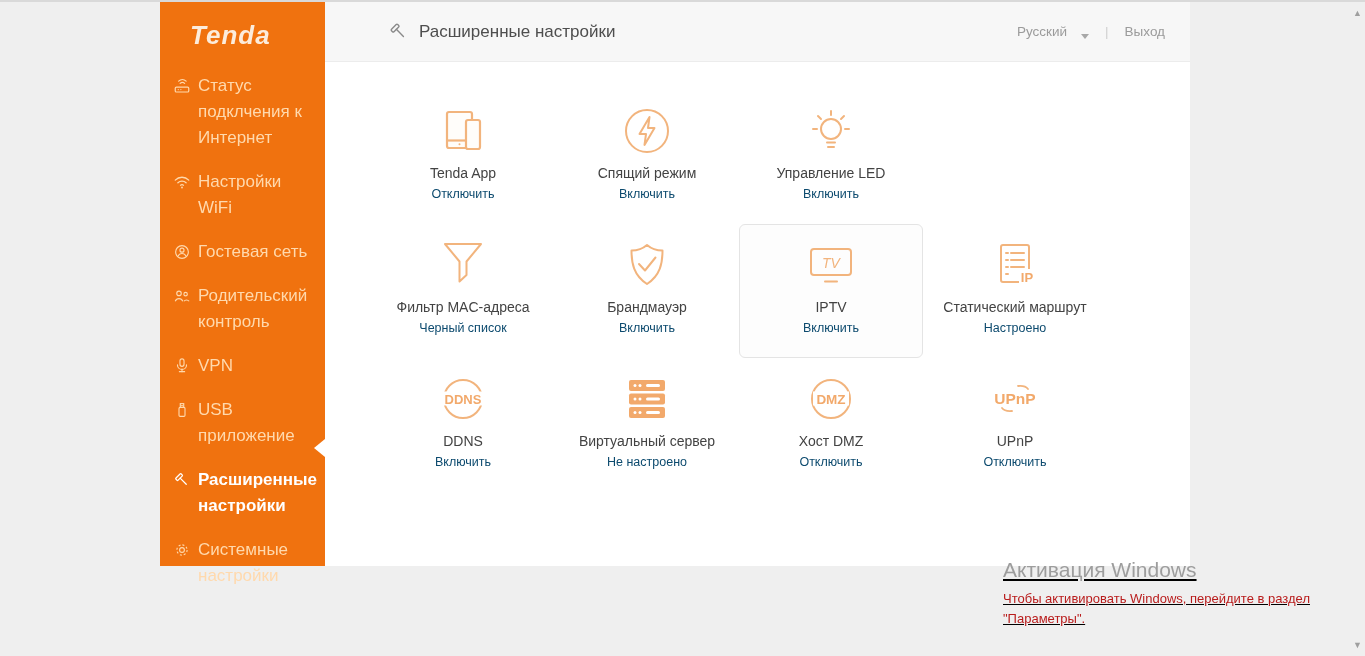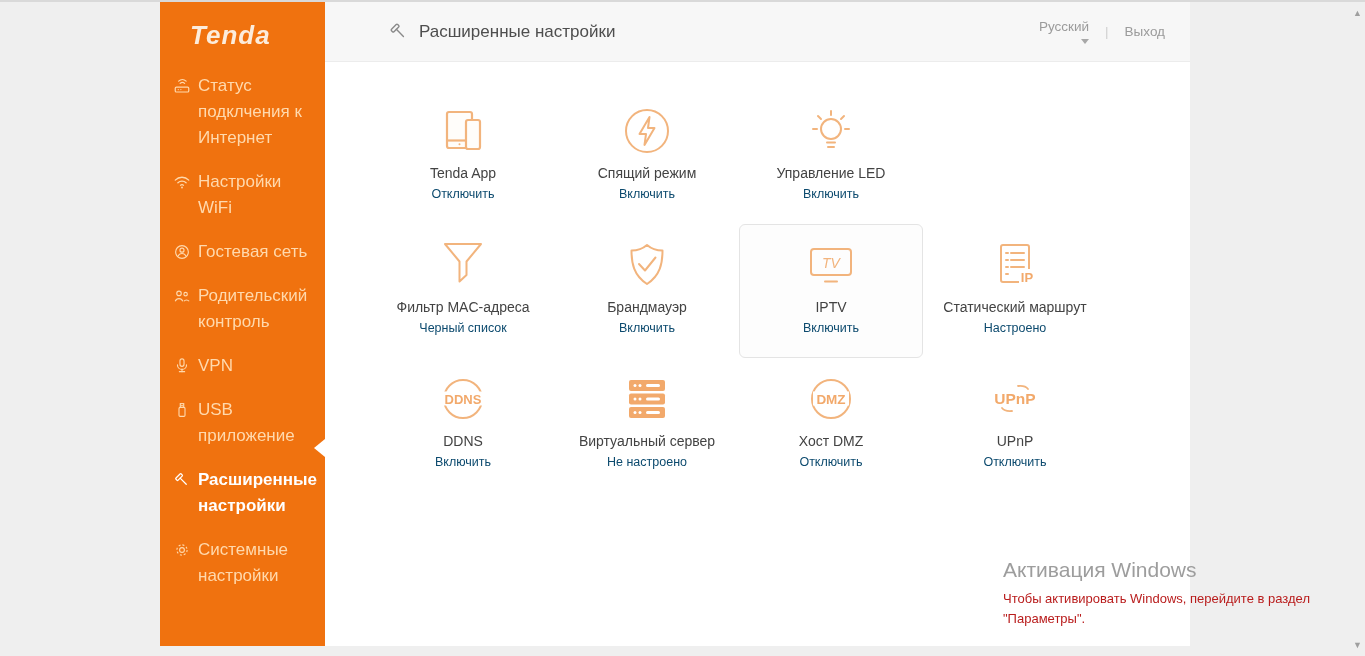--- a/index.html
+++ b/index.html
@@ -4,21 +4,21 @@
 <style>
   * { box-sizing: border-box; }
   html,body { margin:0; padding:0; }
   body {
     width:1365px; height:656px; overflow:hidden; position:relative;
     background:#efefef;
     font-family:"Liberation Sans", sans-serif;
   }
   body::before{ content:""; position:absolute; top:0; left:0; right:0; height:2px; background:#d9d9d9; z-index:5;}
 
-  .page { position:absolute; left:160px; top:2px; width:1030px; height:644px; display:flex; }
+  .page { position:absolute; left:160px; top:2px; width:1030px; height:564px; display:flex; }
 
   
   .sidebar { width:165px; background:#f0720f; color:#ffd9ad; position:relative; flex:0 0 165px; }
   .logo {
     margin:18px 0 0 30px; height:32px;
     font-size:26px; font-weight:bold; font-style:italic; letter-spacing:1px;
     color:#fcecdc; cursor:default;
   }
   .nav { list-style:none; margin:21px 0 0 0; padding:0 6px 0 13px; }
   .nav-item { display:flex; gap:7px; font-size:17px; line-height:26px; margin-bottom:18px; cursor:pointer; }
@@ -32,39 +32,39 @@
   }
 
   
   .main { flex:1; background:#ffffff; display:flex; flex-direction:column; }
   .header {
     height:60px; background:#f7f7f7; border-bottom:1px solid #ececec;
     display:flex; align-items:center; padding:0 25px 0 63px; flex:0 0 60px;
   }
   .header-title { font-size:17px; color:#4e4e4e; margin-left:10px; cursor:default; }
   .header-right { margin-left:auto; display:flex; align-items:center; font-size:13.5px; color:#9b9b9b; }
-  .lang { display:flex; align-items:flex-end; gap:5px; cursor:pointer;flex-direction:column; }
+  .lang { display:flex; align-items:flex-end; gap:14px; cursor:pointer; }
   .caret { width:0; height:0; border-left:4.5px solid transparent; border-right:4.5px solid transparent; border-top:5px solid #a8a8a8; }
   .sep { color:#cfcfcf; margin:0 16px; cursor:default; }
   .logout { cursor:pointer; }
 
   
   .grid { margin:28px 0 0 46px; width:736px; }
   .row { display:flex; }
   .tile {
     width:184px; height:134px; display:flex; flex-direction:column; align-items:center;
     padding-top:16px; cursor:pointer; border:1px solid transparent; border-radius:6px;
   }
   .tile.highlighted { border-color:#e4e4e4; background:#fdfdfd; }
   .tile .t-icon { height:48px; display:flex; align-items:center; justify-content:center; }
   .tile .t-title { margin-top:10px; font-size:14px; color:#434343; text-align:center; line-height:17px; max-width:162px; }
   .tile .t-status { margin-top:5px; font-size:12.5px; color:#0c4a6e; }
 
   
-  .watermark { position:absolute; left:1003px; top:558px; width:322px; z-index:10; cursor:default; }
+  .watermark { position:absolute; left:1003px; top:558px; width:322px; z-index:10; cursor:default;text-decoration:underline; }
   .wm-title { font-size:21px; color:#9d9d9d; }
   .wm-body  { margin-top:7px; font-size:13px; line-height:20px; color:#b91c1c; }
 
   
   .scrollbar { position:absolute; right:0; top:2px; width:14px; height:652px; z-index:4; }
   .sb-arrow { position:absolute; right:3px; width:9px; height:9px; color:#9f9f9f; font-size:9px; line-height:9px; text-align:center; cursor:pointer; }
   .sb-up { top:7px; }
   .sb-down { bottom:4px; }
 
   svg { display:block; }

